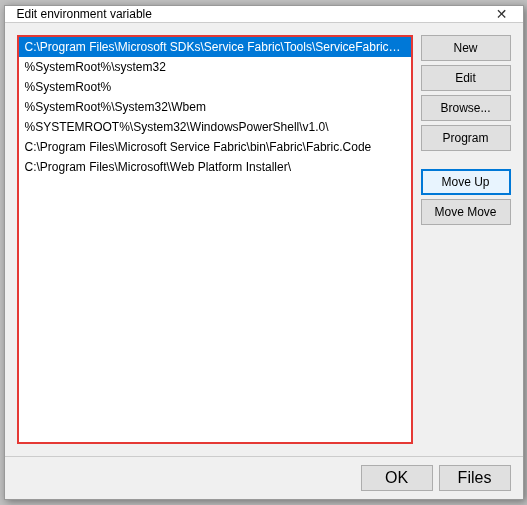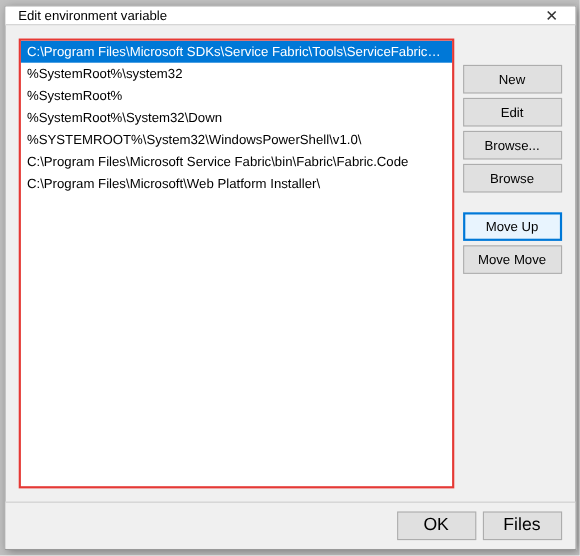--- a/index.html
+++ b/index.html
@@ -87,21 +87,20 @@
       background: #0078d7;
       color: #fff;
     }
 
     .button-panel {
       display: flex;
       flex-direction: column;
       gap: 4px;
       width: 90px;
       min-width: 90px;
-      margin-top: 24px;
     }
 
     .btn {
       width: 100%;
       height: 26px;
       background: #e0e0e0;
       border: 1px solid #adadad;
       cursor: pointer;
       font-size: 12px;
       color: #000;
@@ -154,31 +153,31 @@
   <div class="title-bar">
     <span class="title-bar-text">Edit environment variable</span>
     <button class="close-btn">✕</button>
   </div>
 
   <div class="content">
     <div class="list-container">
     <div class="list-item selected" title="C:\Program Files\Microsoft SDKs\Service Fabric\Tools\ServiceFabricLo...">C:\Program Files\Microsoft SDKs\Service Fabric\Tools\ServiceFabricLo...</div>
         <div class="list-item" title="%SystemRoot%\system32">%SystemRoot%\system32</div>
         <div class="list-item" title="%SystemRoot%">%SystemRoot%</div>
-        <div class="list-item" title="%SystemRoot%\System32\Wbem">%SystemRoot%\System32\Down</div>
+        <div class="list-item" title="%SystemRoot%\System32\Wbem">%SystemRoot%\System32\Wbem</div>
         <div class="list-item" title="%SYSTEMROOT%\System32\WindowsPowerShell\v1.0\">%SYSTEMROOT%\System32\WindowsPowerShell\v1.0\</div>
         <div class="list-item" title="C:\Program Files\Microsoft Service Fabric\bin\Fabric\Fabric.Code">C:\Program Files\Microsoft Service Fabric\bin\Fabric\Fabric.Code</div>
         <div class="list-item" title="C:\Program Files\Microsoft\Web Platform Installer\">C:\Program Files\Microsoft\Web Platform Installer\</div>
       </div>
 
     <div class="button-panel">
       <button class="btn">New</button>
       <button class="btn">Edit</button>
       <button class="btn">Browse...</button>
-      <button class="btn">Browse</button>
+      <button class="btn">Program</button>
       <div class="spacer"></div>
       <button class="btn primary">Move Up</button>
       <button class="btn">Move Move</button>
       <div class="spacer"></div>
     </div>
   </div>
 
   <div class="footer">
     <button class="footer-btn ok-btn">OK</button>
     <button class="footer-btn">Files</button>

